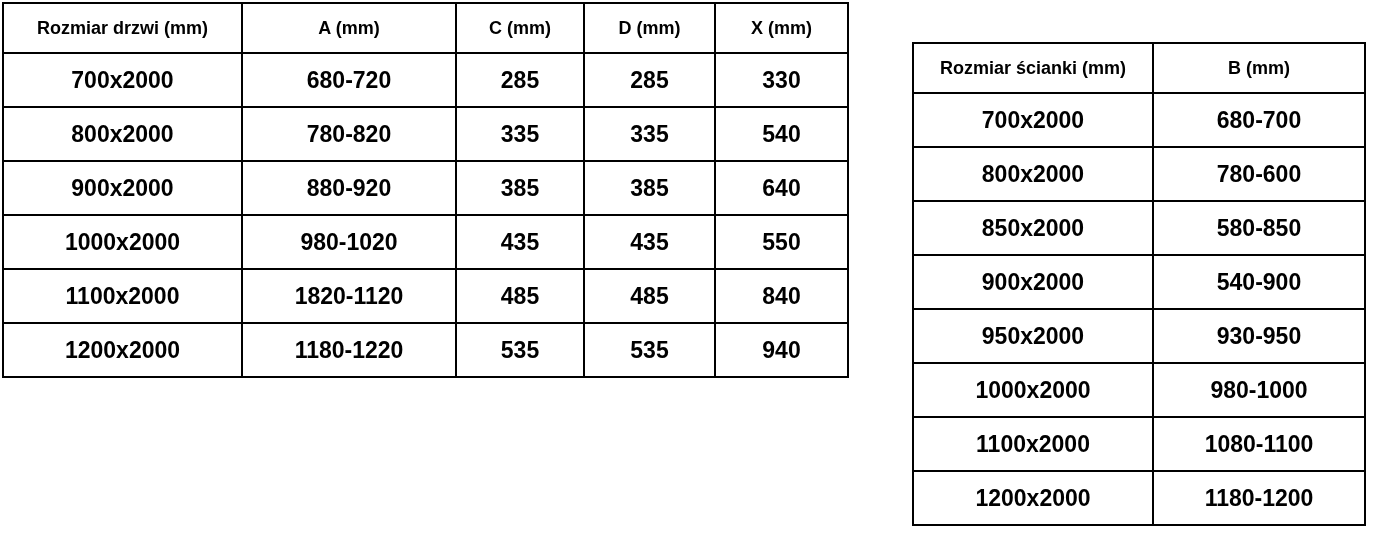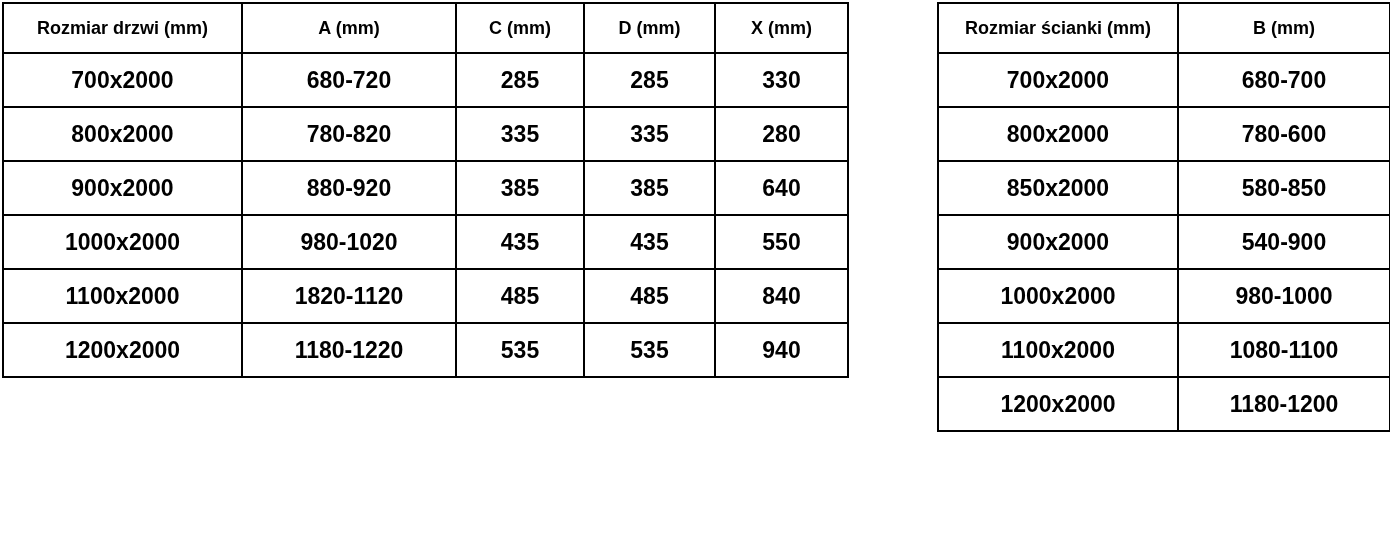--- a/index.html
+++ b/index.html
@@ -16,21 +16,21 @@
     color: #000000;
   }
   .spec-table {
     border-collapse: collapse;
     table-layout: fixed;
     background: #ffffff;
     position: absolute;
     top: 2px;
   }
   #door-table { left: 2px; width: 845px; }
-  #wall-table { left: 937px; width: 452px; }
+  #wall-table { left: 912px; width: 452px; margin-top: 40px; }
 
   .spec-table th,
   .spec-table td {
     border: 2px solid #000000;
     text-align: center;
     vertical-align: middle;
     padding: 0;
     overflow: hidden;
     white-space: nowrap;
   }
@@ -82,21 +82,21 @@
         <td>680-720</td>
         <td>285</td>
         <td>285</td>
         <td>330</td>
       </tr>
       <tr>
         <td>800x2000</td>
         <td>780-820</td>
         <td>335</td>
         <td>335</td>
-        <td>280</td>
+        <td>540</td>
       </tr>
       <tr>
         <td>900x2000</td>
         <td>880-920</td>
         <td>385</td>
         <td>385</td>
         <td>640</td>
       </tr>
       <tr>
         <td>1000x2000</td>
@@ -144,20 +144,24 @@
       </tr>
       <tr>
         <td>850x2000</td>
         <td>580-850</td>
       </tr>
       <tr>
         <td>900x2000</td>
         <td>540-900</td>
       </tr>
       <tr>
+        <td>950x2000</td>
+        <td>930-950</td>
+      </tr>
+      <tr>
         <td>1000x2000</td>
         <td>980-1000</td>
       </tr>
       <tr>
         <td>1100x2000</td>
         <td>1080-1100</td>
       </tr>
       <tr>
         <td>1200x2000</td>
         <td>1180-1200</td>

